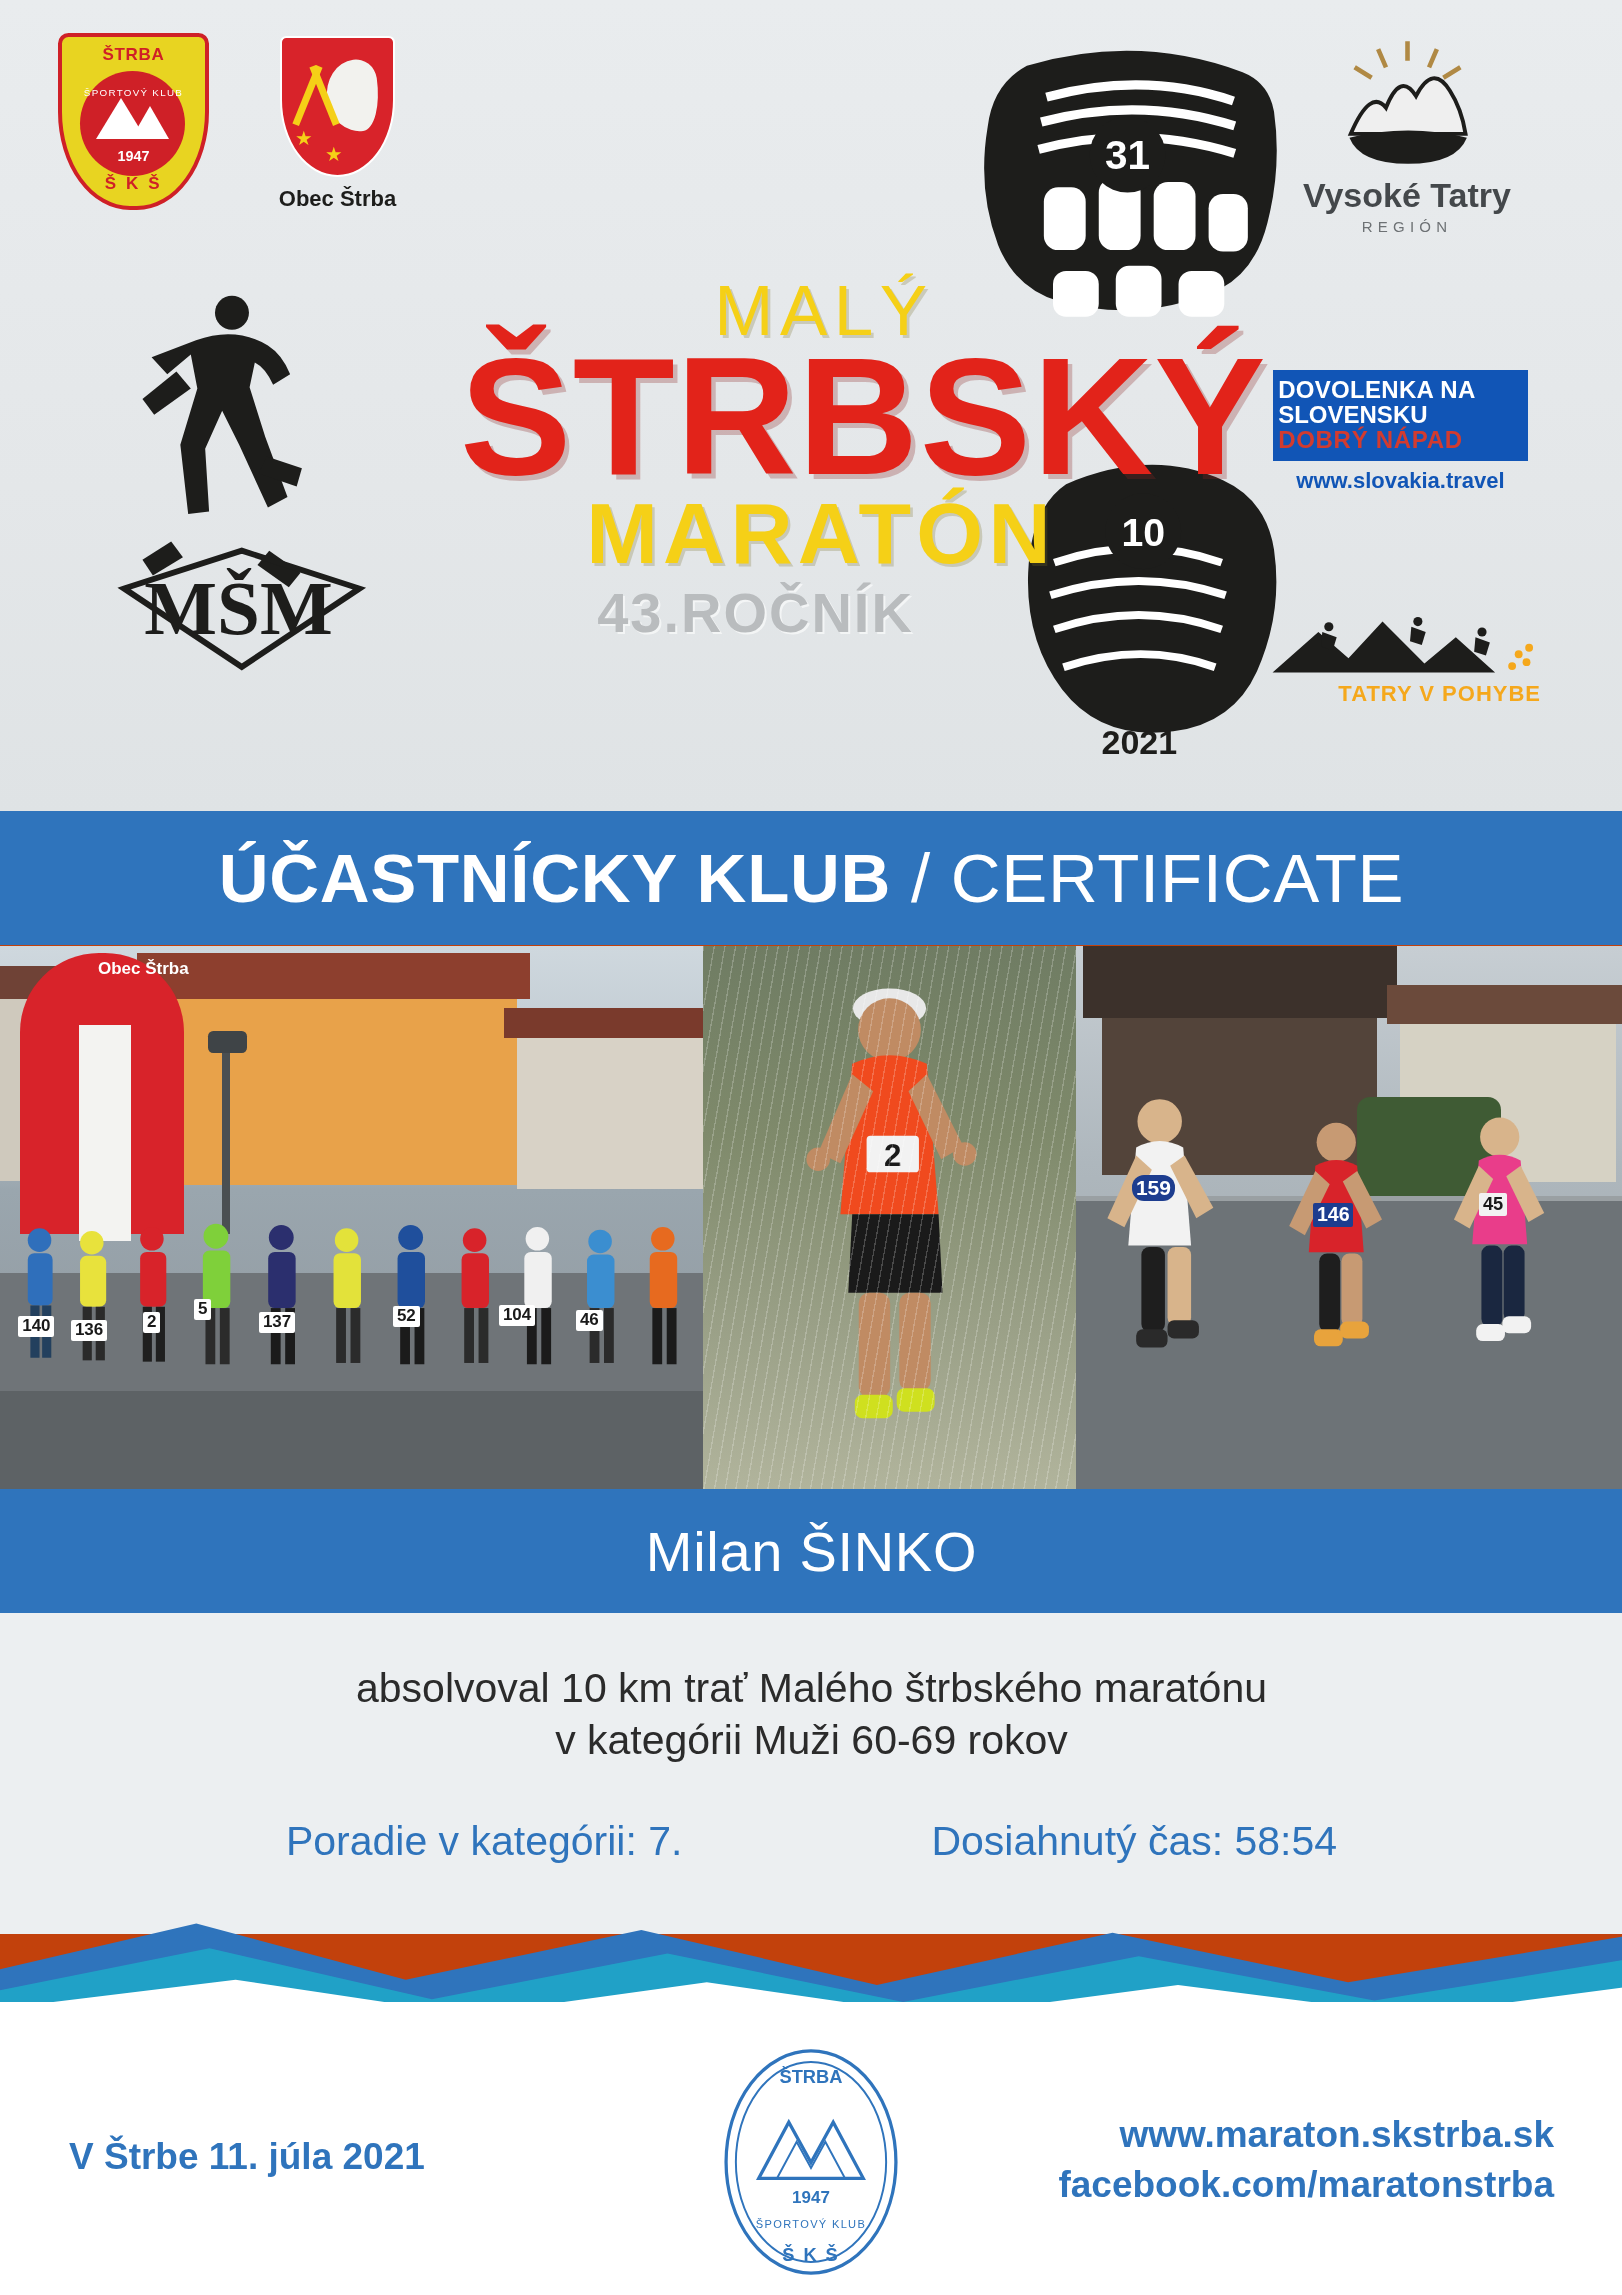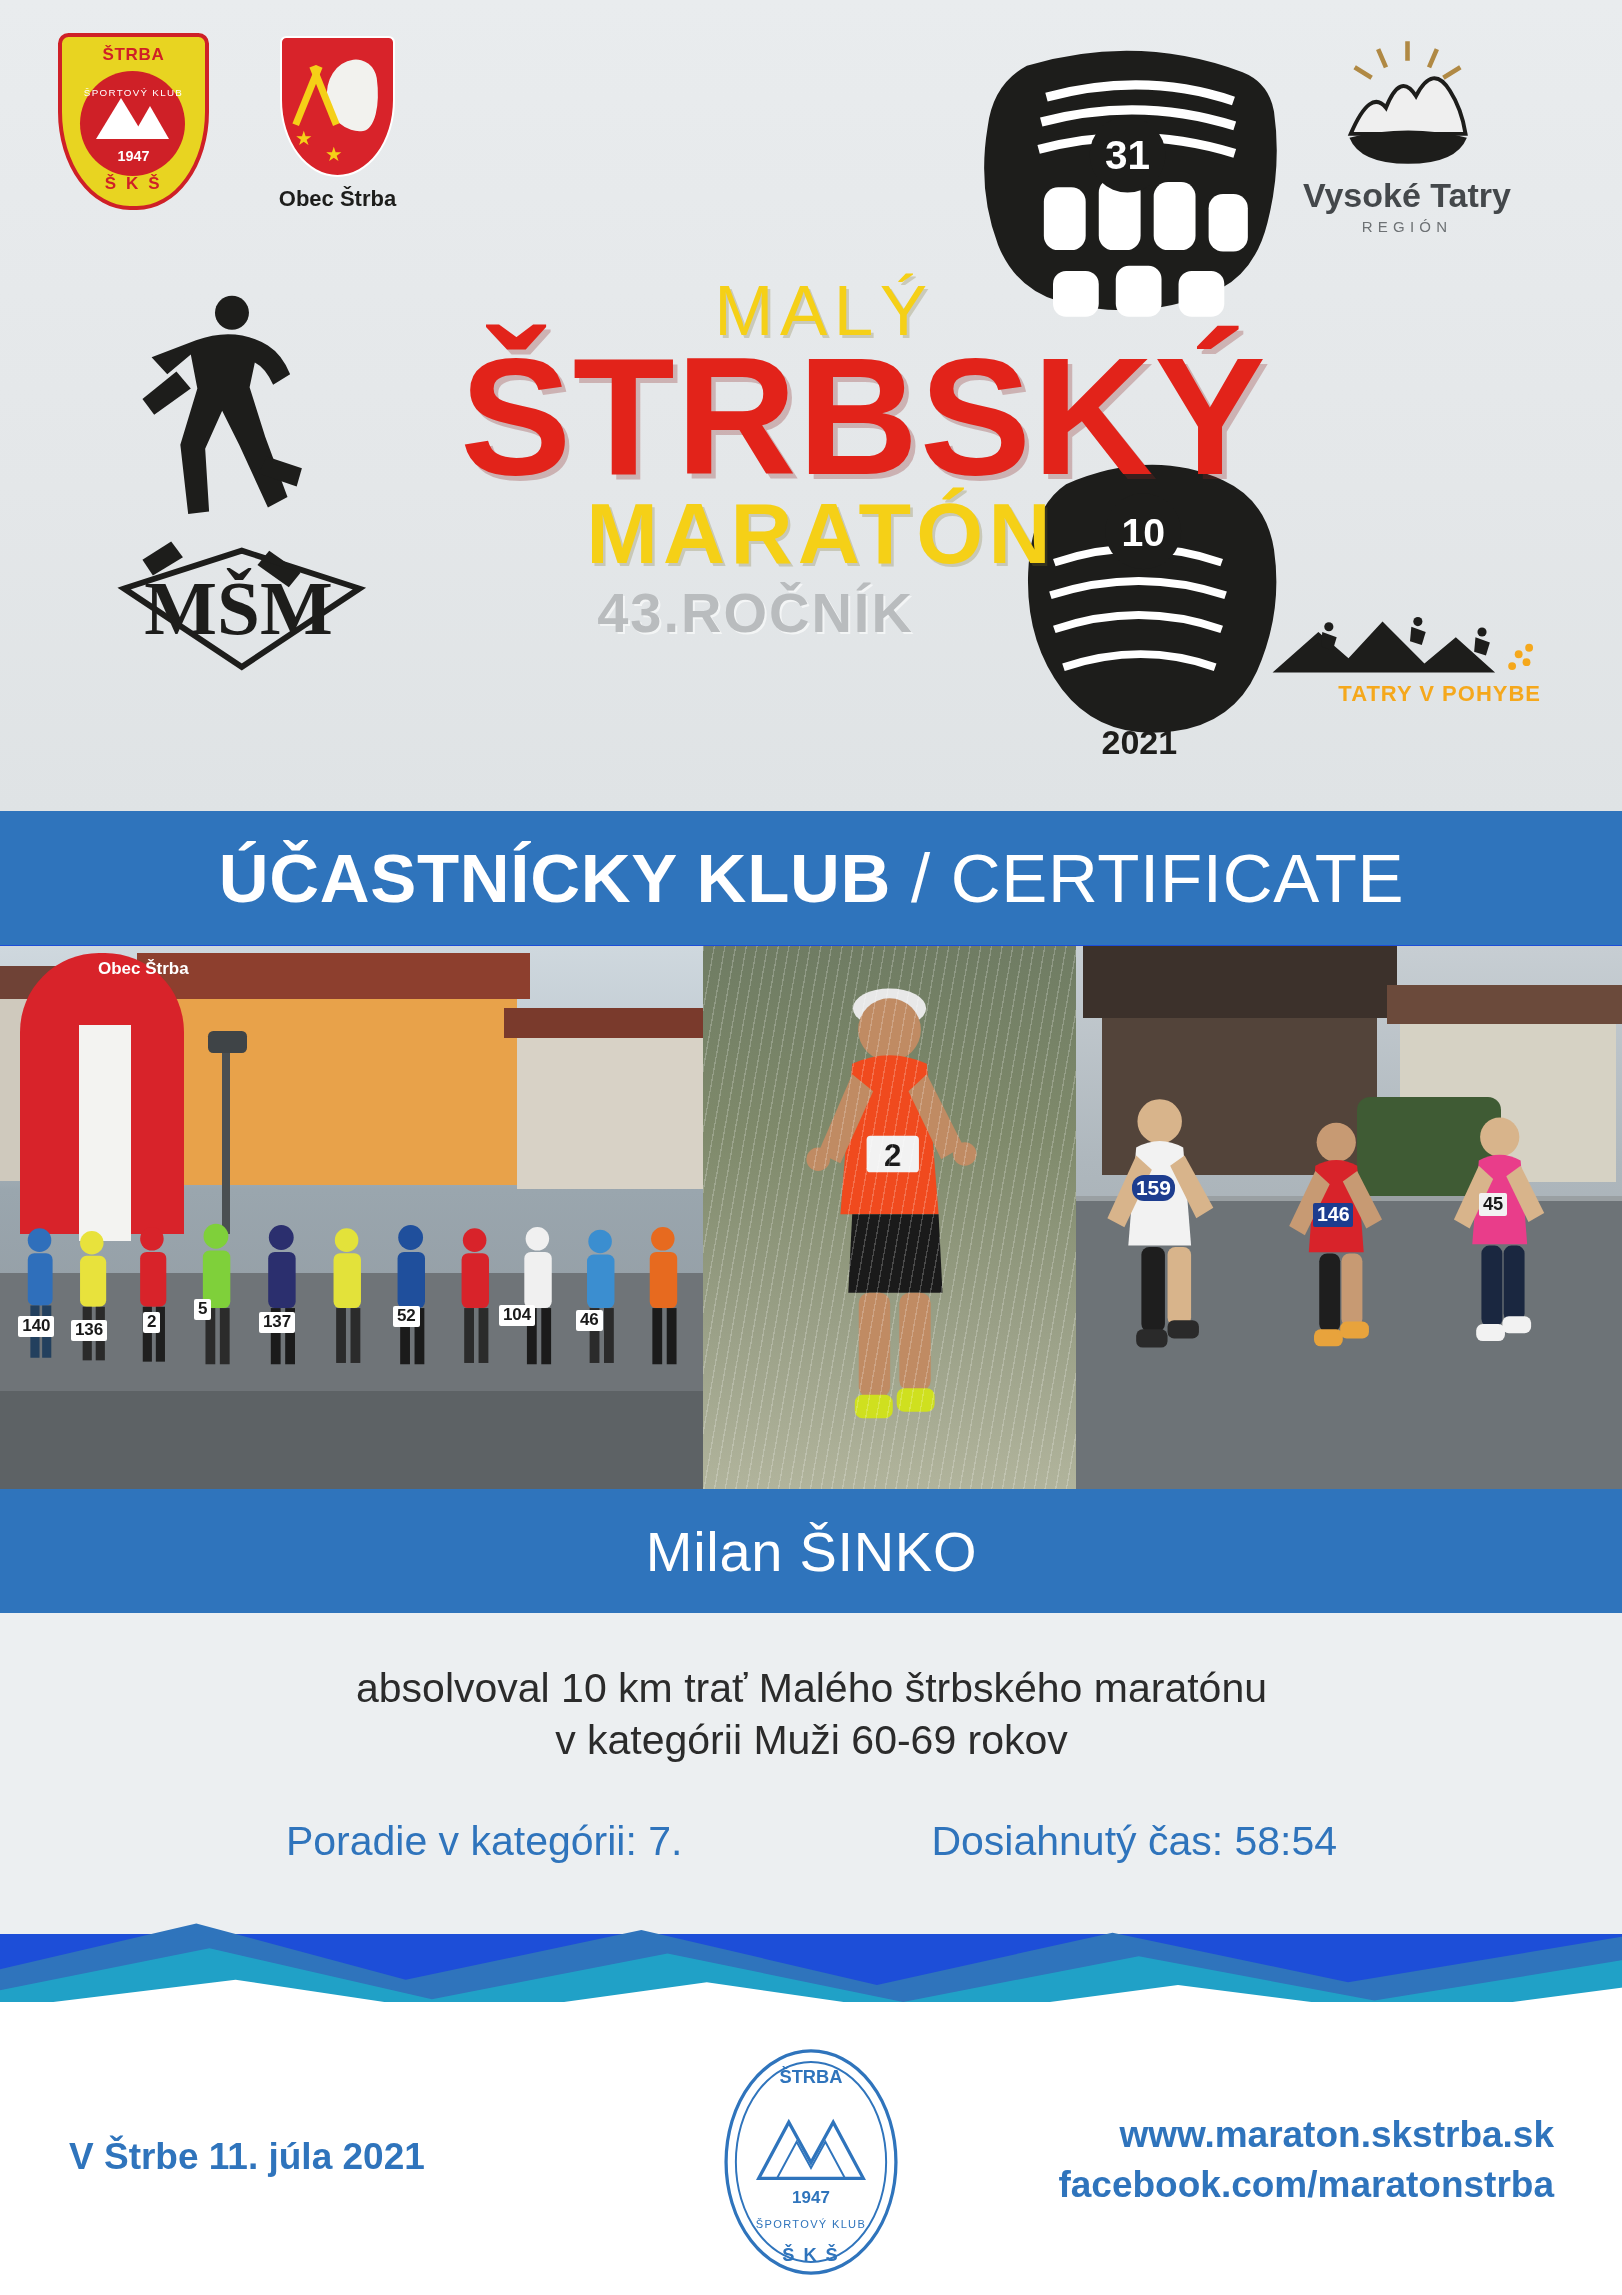--- a/index.html
+++ b/index.html
@@ -12,21 +12,21 @@
     height: 2295px;
     font-family: "Liberation Sans", sans-serif;
     overflow: hidden;
     position: relative;
   }
 
   .page {
     position: relative;
     width: 1623px;
     height: 2295px;
-    background: #1d4ed8;
+    background: #c2410c;
     overflow: hidden;
   }
 
   
   .header {
     position: relative;
     width: 1623px;
     height: 811px;
     background: linear-gradient(180deg, #e9ecee 0%, #e4e7e9 60%, #dfe3e5 100%);
     overflow: hidden;
@@ -559,20 +559,28 @@
             <path d="M105 8 v30 M150 20 l-12 28 M60 20 l12 28 M186 48 l-26 16 M24 48 l26 16"></path>
           </g>
           <path d="M18 150 q30 -70 54 -40 q22 -56 46 -18 q26 -50 52 -8 q18 28 24 66 z" fill="#efefef" stroke="#1d1d1b" stroke-width="6"></path>
           <path d="M16 156 q90 -22 180 0 q-16 40 -90 40 q-74 0 -90 -40 z" fill="#1d1d1b"></path>
         </svg>
       </div>
       <div class="vt-name">Vysoké Tatry</div>
       <div class="vt-sub">REGIÓN</div>
     </div>
 
+    <div class="sk-travel">
+      <div class="box">
+        <div class="l1">DOVOLENKA NA</div>
+        <div class="l2">SLOVENSKU</div>
+        <div class="l3">DOBRÝ NÁPAD</div>
+      </div>
+      <div class="url">www.slovakia.travel</div>
+    </div>
 
     <div class="tvp">
       <div class="mts">
         <svg viewBox="0 0 420 95" xmlns="http://www.w3.org/2000/svg">
           <path d="M10 88 l70 -62 l46 40 l52 -56 l64 64 l48 -40 l60 54 z" fill="#1d1d1b"></path>
           <g fill="#1d1d1b">
             <circle cx="96" cy="18" r="7"></circle>
               <path d="M86 26 l22 8 l-6 20 l-18 -6 z"></path>
             <circle cx="232" cy="10" r="7"></circle>
               <path d="M222 18 l22 8 l-6 20 l-18 -6 z"></path>

